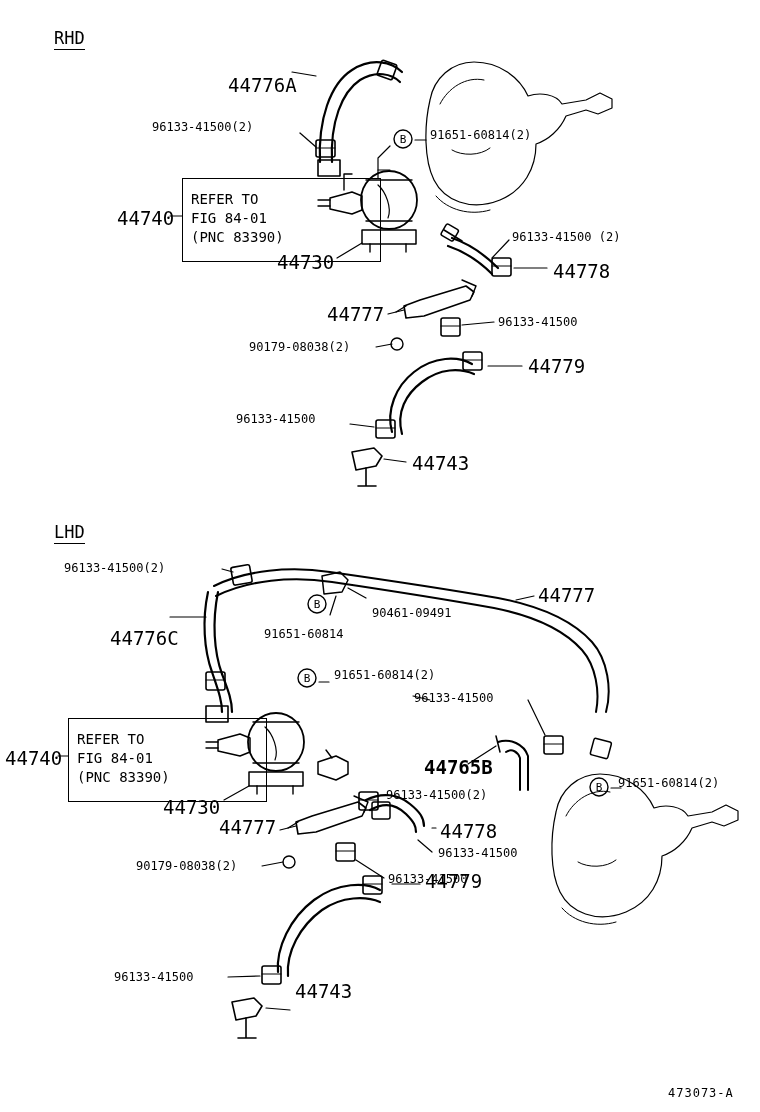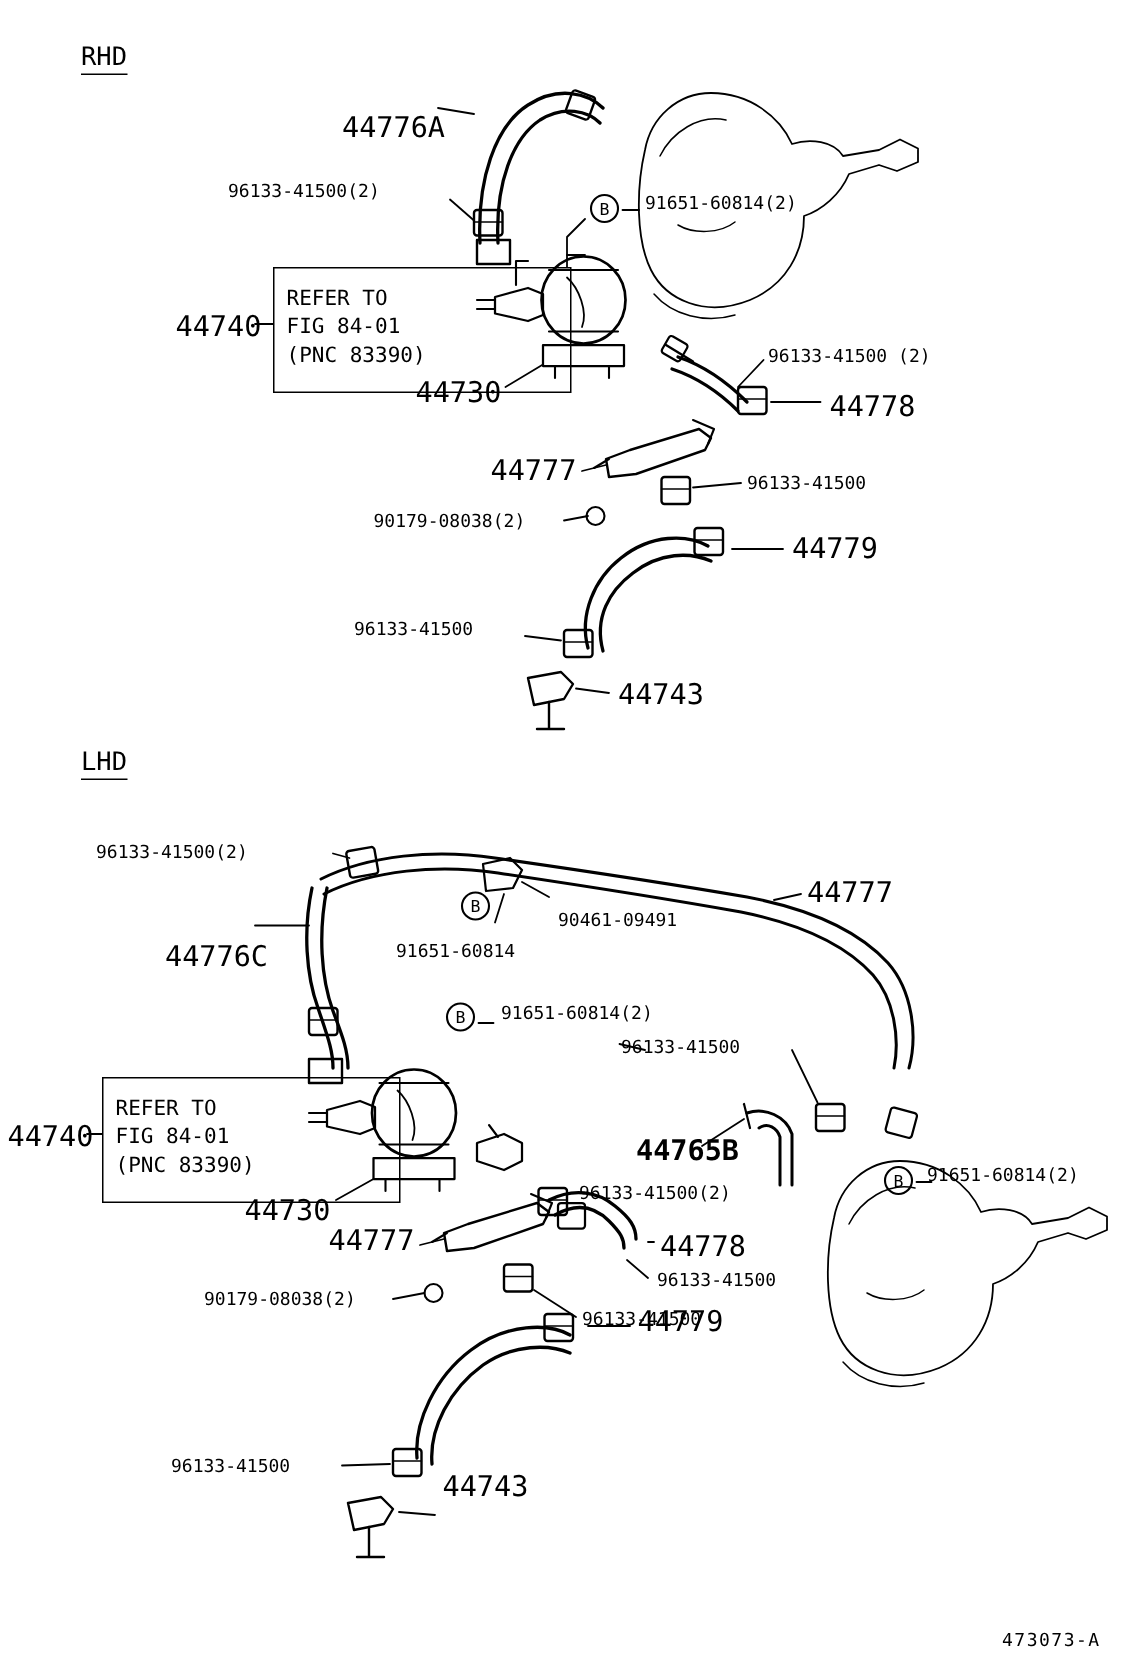--- a/index.html
+++ b/index.html
@@ -68,21 +68,21 @@
     font-family: "DejaVu Sans Mono", monospace;
     letter-spacing: 1px;
   }
 </style>
 </head>
 <body>
 
 <div id="sheet">
 
   <div class="section-title" style="left:54px; top:28px;">RHD</div>
-  <div class="section-title" style="left:54px; top:498px;text-align:center;">LHD</div>
+  <div class="section-title" style="left:54px; top:522px;text-align:center;">LHD</div>
 
   <div class="refbox" style="left:182px; top:178px; width:199px; height:84px;">
     <div class="rl" style="top:12px;">REFER TO</div>
     <div class="rl" style="top:31px;">FIG 84-01</div>
     <div class="rl" style="top:50px;">(PNC 83390)</div>
   </div>
 
   <div class="refbox" style="left:68px; top:718px; width:199px; height:84px;">
     <div class="rl" style="top:12px;">REFER TO</div>
     <div class="rl" style="top:31px;">FIG 84-01</div>

